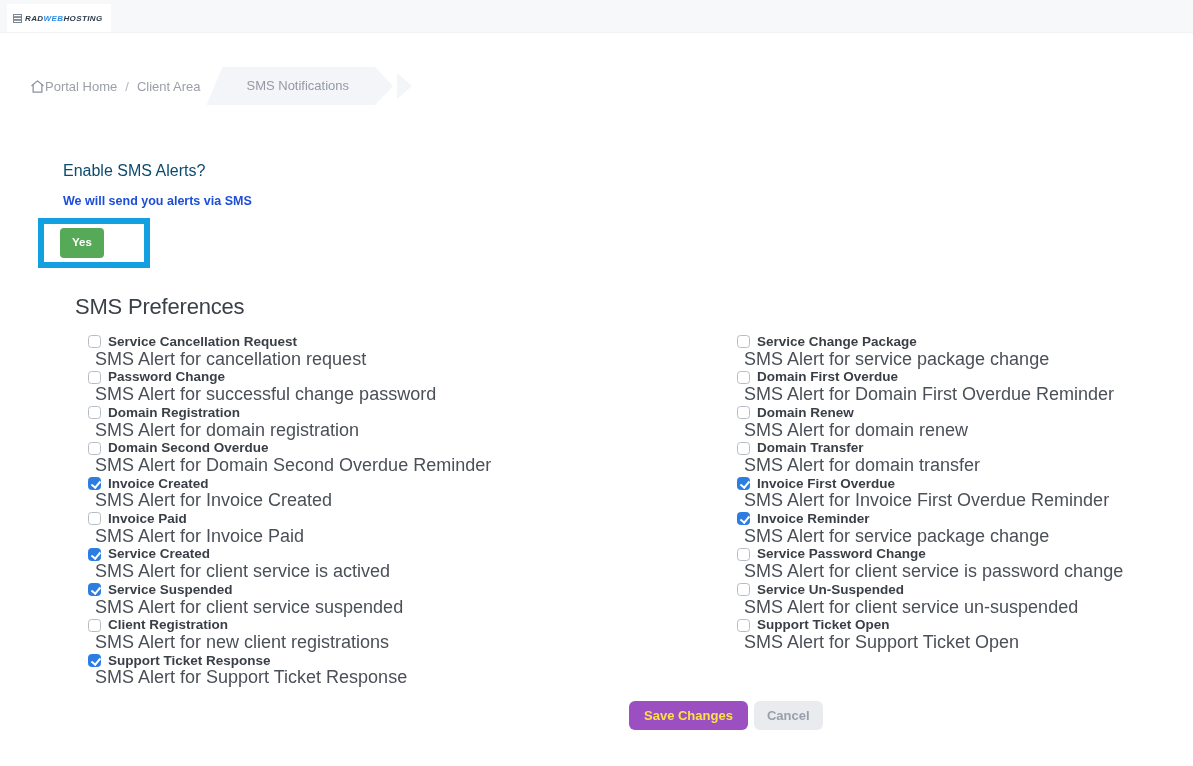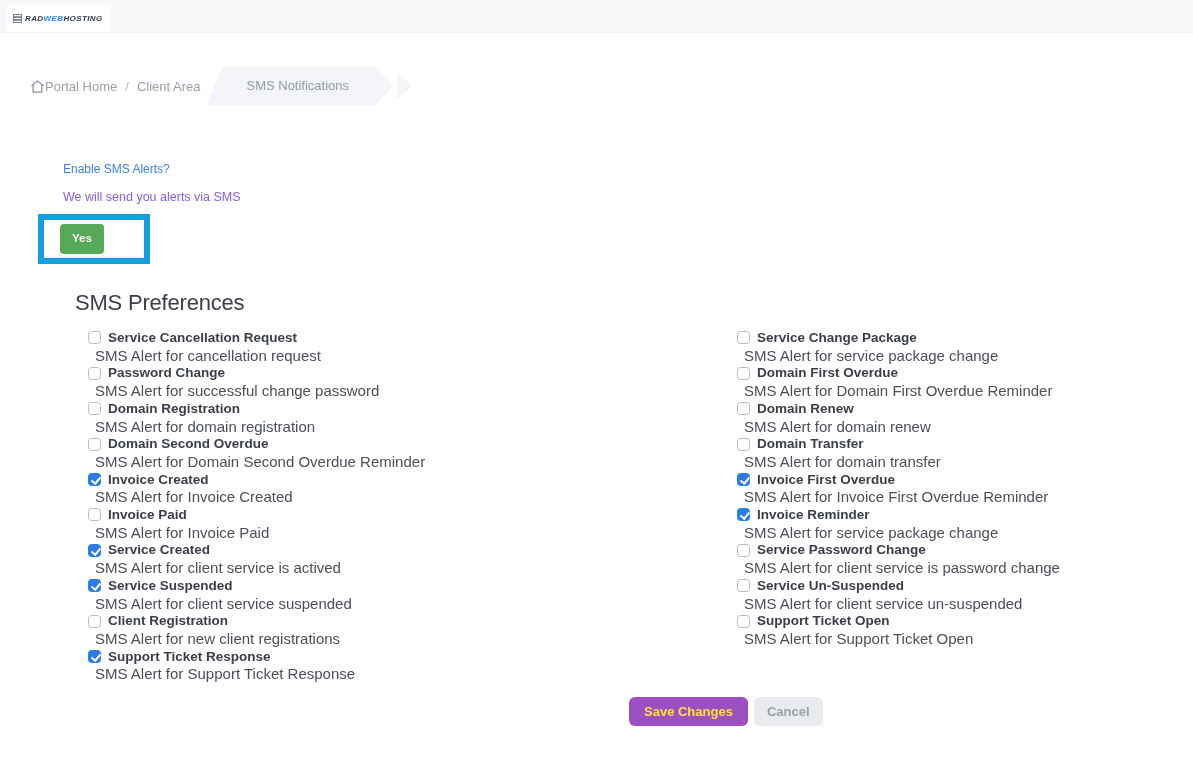--- a/index.html
+++ b/index.html
@@ -55,25 +55,25 @@
   .crumb-tip {
     width:15px; height:26px;
     margin-left:4px;
     background:#f3f5f9;
     clip-path:polygon(0 0, 100% 50%, 0 100%);
   }
 
   
   .enable-title {
     margin:57px 0 0 63px;
-    font-size:12px; font-weight:500; color:#3b82f6;
+    font-size:16px; font-weight:500; color:#0c4a6e;
   }
   .enable-subtitle {
     margin:14px 0 10px 63px;
-    font-size:12.5px; font-weight:400; color:#8b5cf6;
+    font-size:12.5px; font-weight:700; color:#1d4ed8;
   }
   .toggle-box {
     margin:9px 0 0 38px;
     width:112px; height:50px;
     border:6px solid #149fe0;
     background:#ffffff;
     display:flex; align-items:center;
   }
   .yes-btn {
     margin-left:16px;
@@ -109,21 +109,21 @@
   }
   .checkbox.checked { background:#2b7de1; border-color:#2b7de1; }
   .checkbox.checked::after {
     content:""; position:absolute;
     left:3.5px; top:1px;
     width:3.5px; height:7px;
     border:solid #fff; border-width:0 2px 2px 0;
     transform:rotate(40deg);
   }
   .pref-label { font-weight:bold; font-size:13.5px; color:#3a3f47; }
-  .pref-desc  { font-size:15px; color:#4b5058; margin-left:20px; }
+  .pref-desc  { font-size:18px; color:#4b5058; margin-left:20px; }
 
   
   .actions {
     display:flex; gap:6px;
     margin:14px 0 0 629px;
   }
   .btn {
     border:none; border-radius:6px;
     font-size:13px; font-weight:600;
     padding:8px 15px; cursor:pointer;

